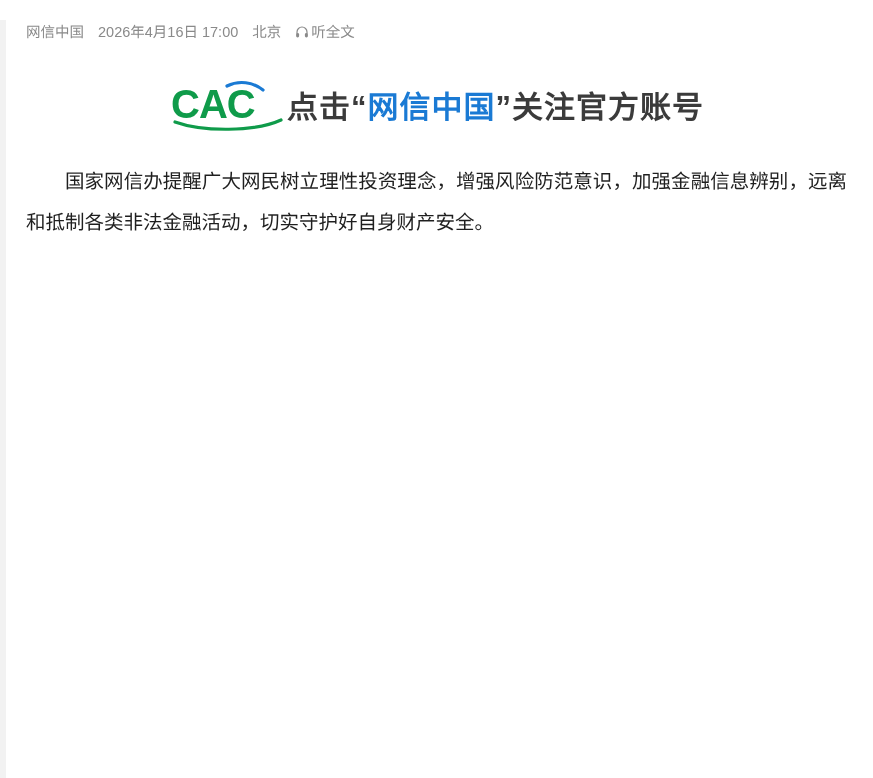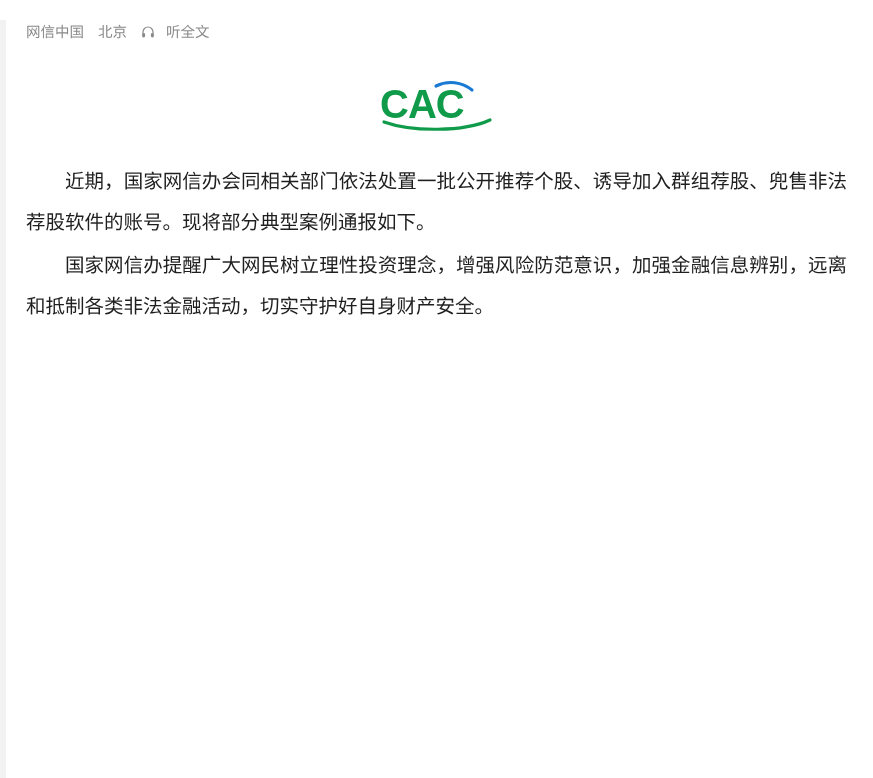--- a/index.html
+++ b/index.html
@@ -49,21 +49,21 @@
     font-size: 14.5px;
     color: #8a8a8a;
     padding-bottom: 6px;
   }
   .meta-item {
     white-space: nowrap;
   }
   .meta-listen {
     display: flex;
     align-items: center;
-    gap: 11px;
+    gap: 2px;
     color: #8a8a8a;
     cursor: pointer;
   }
   .headphone-icon {
     display: inline-block;
     width: 14px;
     height: 14px;
     position: relative;
     top: 1px;
   }
@@ -109,20 +109,21 @@
 </style>
 </head>
 <body>
 
 <div class="page">
   <div class="left-rule"></div>
 
 
   <div class="meta-row">
     <span class="meta-item">网信中国</span>
+    <span class="meta-item">2026年4月16日 17:00</span>
     <span class="meta-item">北京</span>
     <span class="meta-listen">
       <span class="headphone-icon">
         <svg width="14" height="14" viewBox="0 0 14 14" aria-hidden="true">
           <path d="M2 8.2V7a5 5 0 0 1 10 0v1.2" fill="none" stroke="#8a8a8a" stroke-width="1.2" stroke-linecap="round"></path>
           <rect x="1.1" y="8" width="3" height="4.4" rx="1.4" fill="#8a8a8a"></rect>
           <rect x="9.9" y="8" width="3" height="4.4" rx="1.4" fill="#8a8a8a"></rect>
         </svg>
       </span>
       <span>听全文</span>
@@ -130,19 +131,19 @@
   </div>
 
   <div class="banner">
     <span class="cac-logo">
       <svg width="118" height="56" viewBox="0 0 118 56" aria-hidden="true">
         <text x="2" y="42" font-family="Liberation Sans, sans-serif" font-size="40" font-weight="bold" fill="#0f9b4a" letter-spacing="-1">CAC</text>
         <path d="M6 46 C 34 56, 86 56, 112 44" fill="none" stroke="#0f9b4a" stroke-width="3.2" stroke-linecap="round"></path>
         <path d="M58 10 C 70 4, 84 6, 94 14" fill="none" stroke="#1a7ad4" stroke-width="3.2" stroke-linecap="round"></path>
       </svg>
     </span>
+    <span class="banner-text"><span>点击“</span><span class="accent">网信中国</span><span>”关注官方账号</span></span>
   </div>
 
   <div class="body-copy">
-    <p><b></b><span>近期，国家网信办会同相关部门依法处置一批公开推荐个股、诱导加入群组荐股、兜售非法荐股软件的账号。现将部分典型案例通报如下。</span></p>
     <p><b></b><span>国家网信办提醒广大网民树立理性投资理念，增强风险防范意识，加强金融信息辨别，远离和抵制各类非法金融活动，切实守护好自身财产安全。</span></p>
   </div>
 </div>
 
 </body></html>

